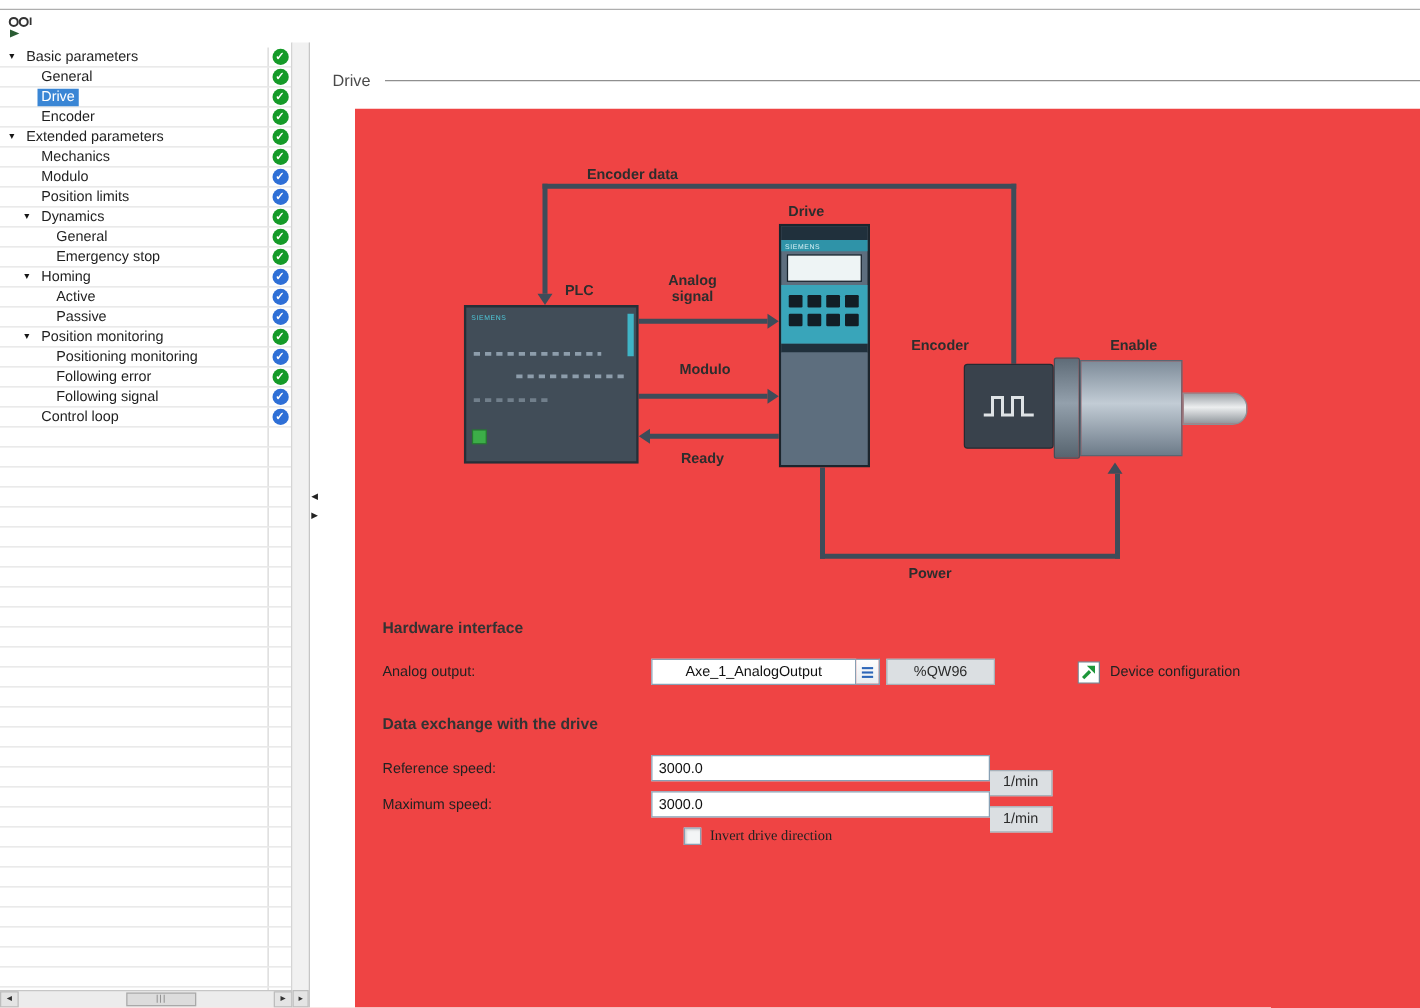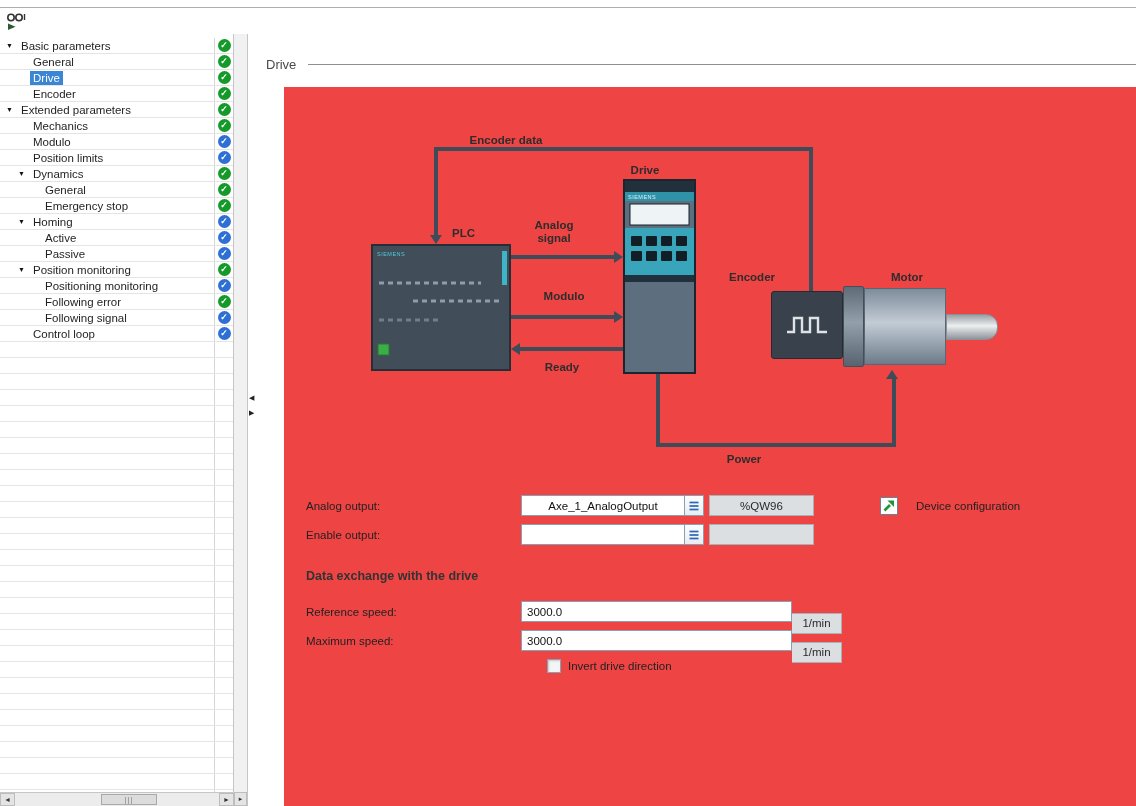--- a/index.html
+++ b/index.html
@@ -81,26 +81,26 @@
   .hw-section { margin-top:8px; }
   .dx-section { margin-top:24px; }
   .section-title { font-weight:bold; font-size:12.5px; color:#333; margin-bottom:18px; }
   .form-row { display:flex; align-items:center; height:21px; margin-bottom:8px; }
   .form-label { width:215px; text-align:left; padding-right:8px; color:#222; }
   .field { height:21px; border:1px solid #88a0b4; background:#fff; display:flex; align-items:center;
     justify-content:center; color:#111; }
   .value-field { width:164px; cursor:text; }
   .drop-btn { width:19px; height:21px; border:1px solid #88a0b4; border-left:none;
     background:linear-gradient(#fdfdfd,#e9edf0); display:flex; align-items:center; justify-content:center; cursor:pointer; }
-  .addr-field { width:105px; margin-left:5px; background:#dbdfe2; border:1px solid #a7b1b9; color:#2a2a2a; }
-  .devcfg { display:flex; align-items:center; margin-left:66px; gap:18px; cursor:pointer; color:#222; }
+  .addr-field { width:87px; margin-left:5px; background:#dbdfe2; border:1px solid #a7b1b9; color:#2a2a2a; }
+  .devcfg { display:flex; align-items:center; margin-left:66px; gap:8px; cursor:pointer; color:#222; }
   .dx-field { width:271px; justify-content:flex-start; padding-left:5px; cursor:text; }
   .unit-box { width:50px; height:21px; background:#dbdfe2; border:1px solid #a7b1b9; border-left:none;
     display:flex; align-items:center; justify-content:center; color:#2a2a2a;margin-top:23px; }
-  .chk-row { display:flex; align-items:center; margin-top:4px; }
+  .chk-row { display:flex; align-items:center; margin-top:4px;font-family:Liberation Serif, serif; }
   .chk-spacer { width:241px; }
   .checkbox { width:14px; height:14px; border:1px solid #8aa0b4; background:#f3f5f6;
     box-shadow:inset 1px 1px 2px rgba(0,0,0,.18); cursor:pointer; }
   .chk-label { margin-left:7px; color:#222; }
 </style>
 </head>
 <body>
 
 <div class="app">
   <div class="top-edge"></div>
@@ -436,21 +436,21 @@
         <div class="diagram">
 
           <span class="diag-label" style="left:222px; top:47px; transform:translateX(-50%);">Encoder data</span>
           <span class="diag-label" style="left:361px; top:77px; transform:translateX(-50%);">Drive</span>
           <span class="diag-label" style="left:168px; top:140px;">PLC</span>
           <span class="diag-label" style="left:270px; top:132px; transform:translateX(-50%); line-height:13px;">Analog
 signal</span>
           <span class="diag-label" style="left:280px; top:203px; transform:translateX(-50%);">Modulo</span>
           <span class="diag-label" style="left:278px; top:274px; transform:translateX(-50%);">Ready</span>
           <span class="diag-label" style="left:468px; top:184px; transform:translateX(-50%);">Encoder</span>
-          <span class="diag-label" style="left:623px; top:184px; transform:translateX(-50%);">Motor</span>
+          <span class="diag-label" style="left:623px; top:184px; transform:translateX(-50%);">Enable</span>
           <span class="diag-label" style="left:460px; top:366px; transform:translateX(-50%);">Power</span>
 
           <div class="dline" style="left:525px; top:60px; width:4px; height:144px;"></div>
           <div class="dline" style="left:150px; top:60px; width:379px; height:4px;"></div>
           <div class="dline" style="left:150px; top:60px; width:4px; height:88px;"></div>
           <div class="ah ah-down" style="left:146px; top:148px;"></div>
 
           <div class="dline" style="left:227px; top:168px; width:103px; height:4px;"></div>
           <div class="ah ah-right" style="left:330px; top:164px;"></div>
 
@@ -505,20 +505,21 @@
           </div>
 
           <div class="device motor-wrap">
             <div class="motor-cap"></div>
             <div class="motor-body"></div>
             <div class="motor-shaft"></div>
           </div>
         </div>
 
         <div class="section hw-section">
+          <div class="section-title">Hardware interface</div>
           <div>
               <div class="form-row">
                 <span class="form-label">Analog output:</span>
                 <div class="field value-field">
                   <span>Axe_1_AnalogOutput</span>
                 </div>
                 <div class="drop-btn">
                   <svg width="12" height="12" viewBox="0 0 12 12">
                     <line x1="1.5" y1="2.5" x2="10.5" y2="2.5" stroke="#2c66b8" stroke-width="1.7"></line>
                     <line x1="1.5" y1="6" x2="10.5" y2="6" stroke="#2c66b8" stroke-width="1.7"></line>
@@ -530,36 +531,20 @@
                 </div>
                 <div class="devcfg">
                   <svg width="18" height="18" viewBox="0 0 18 18">
                     <rect x="0.5" y="0.5" width="17" height="17" fill="#ffffff" stroke="#70828f"></rect>
                     <line x1="4.5" y1="13.5" x2="10" y2="8" stroke="#1d9639" stroke-width="2.6"></line>
                     <polygon points="7.5,3.5 14,3.5 14,10" fill="#1d9639"></polygon>
                   </svg>
                   <span>Device configuration</span>
                 </div>
               </div>
-              <div class="form-row">
-                <span class="form-label">Enable output:</span>
-                <div class="field value-field">
-                  <span></span>
-                </div>
-                <div class="drop-btn">
-                  <svg width="12" height="12" viewBox="0 0 12 12">
-                    <line x1="1.5" y1="2.5" x2="10.5" y2="2.5" stroke="#2c66b8" stroke-width="1.7"></line>
-                    <line x1="1.5" y1="6" x2="10.5" y2="6" stroke="#2c66b8" stroke-width="1.7"></line>
-                    <line x1="1.5" y1="9.5" x2="10.5" y2="9.5" stroke="#2c66b8" stroke-width="1.7"></line>
-                  </svg>
-                </div>
-                <div class="field addr-field">
-                  <span></span>
-                </div>
-              </div>
             </div>
         </div>
 
         <div class="section dx-section">
           <div class="section-title">Data exchange with the drive</div>
           <div>
               <div class="form-row">
                 <span class="form-label">Reference speed:</span>
                 <div class="field dx-field">
                   <span>3000.0</span>

